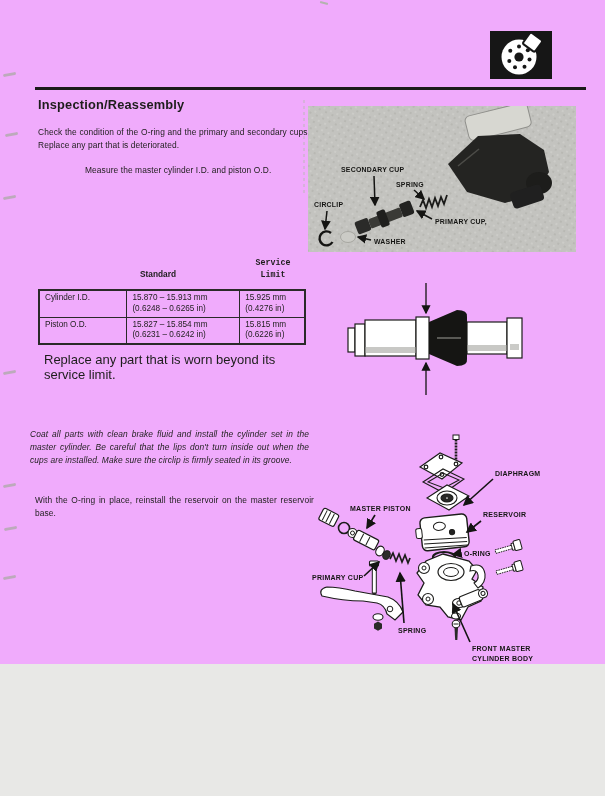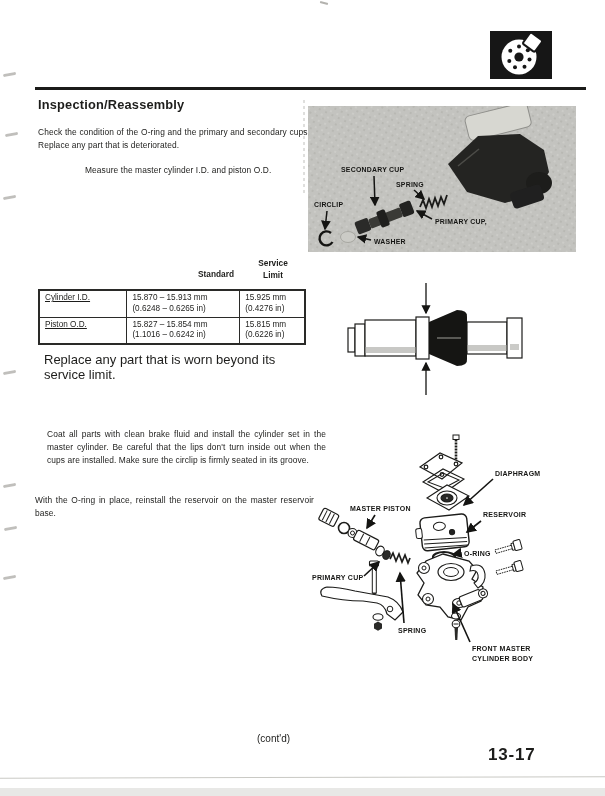--- a/index.html
+++ b/index.html
@@ -1,37 +1,37 @@
 <!DOCTYPE html>
 <html><head>
 <meta charset="utf-8">
 <style>
   html,body{margin:0;padding:0;background:#e8e8e6;}
   .page{
-    position:relative;width:605px;height:788px;background:#ffffff;
+    position:relative;width:605px;height:664px;background:#f0abfc;
     font-family:"Liberation Sans","DejaVu Sans",sans-serif;color:#1d1d1b;
     overflow:hidden;margin:0 auto;
   }
   .margin-mark{position:absolute;width:13px;height:2.5px;background:#abaaa6;border-radius:2px;transform:rotate(-10deg);opacity:.75;}
   .top-tick{position:absolute;width:8px;height:2px;background:#b3b2ae;transform:rotate(15deg);}
   .head-rule{position:absolute;left:35px;top:87px;width:551px;height:2.6px;background:#1b1b19;}
   .icon-box{position:absolute;left:490px;top:31px;width:62px;height:48px;background:#161616;}
   .page-title{position:absolute;left:38px;top:97px;font-size:12.8px;font-weight:bold;letter-spacing:.2px;}
   .para{position:absolute;font-size:8.4px;line-height:1.52;text-align:justify;letter-spacing:.1px;}
   .p1{left:38px;top:126px;width:272px;}
   .p2{left:38px;top:164px;width:272px;margin-left:47px;}
-  .p3{left:47px;top:428px;width:279px;}
+  .p3{left:30px;top:428px;width:279px;font-style:italic;}
   .p4{left:35px;top:494px;width:279px;}
   .note{position:absolute;left:44px;top:352px;width:270px;font-size:13px;}
-  .hdr-standard{position:absolute;left:140px;top:269px;width:94px;text-align:right;font-size:8.3px;font-weight:bold;}
-  .hdr-service{position:absolute;left:242px;top:257px;width:62px;text-align:center;font-size:8.3px;font-weight:bold;line-height:12px;}
+  .hdr-standard{position:absolute;left:140px;top:269px;width:94px;text-align:left;font-size:8.3px;font-weight:bold;}
+  .hdr-service{position:absolute;left:242px;top:257px;width:62px;text-align:center;font-size:8.3px;font-weight:bold;line-height:12px;font-family:Liberation Mono, monospace;}
   table.spec{position:absolute;left:38px;top:289px;width:268px;border-collapse:collapse;font-size:8.2px;line-height:1.32;}
   table.spec td{border:1.6px solid #2a2a28;padding:2px 5px;vertical-align:top;}
   table.spec{border:2px solid #2a2a28;}
-  td.lbl{width:84px;padding-top:3px;text-decoration:underline;}
+  td.lbl{width:84px;padding-top:3px;}
   td.std{width:114px;}
   td.lim{width:58px;}
   .photo{position:absolute;left:308px;top:106px;width:268px;height:146px;}
   .meas{position:absolute;left:340px;top:266px;width:195px;height:140px;}
   .exploded{position:absolute;left:293px;top:430px;width:312px;height:250px;}
   .noise-strip{position:absolute;left:303px;top:100px;width:2px;height:95px;opacity:.45;
     background:repeating-linear-gradient(#b8b8b4 0 3px,transparent 3px 6px);}
   .contd{position:absolute;left:257px;top:733px;font-size:10px;}
   .page-num{position:absolute;left:488px;top:745px;width:70px;font-size:17px;font-weight:bold;letter-spacing:.8px;}
   .bottom-rule{position:absolute;left:0;top:777px;width:605px;height:1px;background:#c9c9c4;transform:rotate(-.12deg);}
@@ -147,21 +147,21 @@
       </td>
       <td class="lim">
         <div>15.925 mm</div>
         <div>(0.4276 in)</div>
       </td>
     </tr>
     <tr>
       <td class="lbl">Piston O.D.</td>
       <td class="std">
         <div>15.827 – 15.854 mm</div>
-        <div>(1.1016 – 0.6242 in)</div>
+        <div>(0.6231 – 0.6242 in)</div>
       </td>
       <td class="lim">
         <div>15.815 mm</div>
         <div>(0.6226 in)</div>
       </td>
     </tr>
   </tbody>
     </table>
   <div class="note">Replace any part that is worn beyond its service limit.</div>
 

